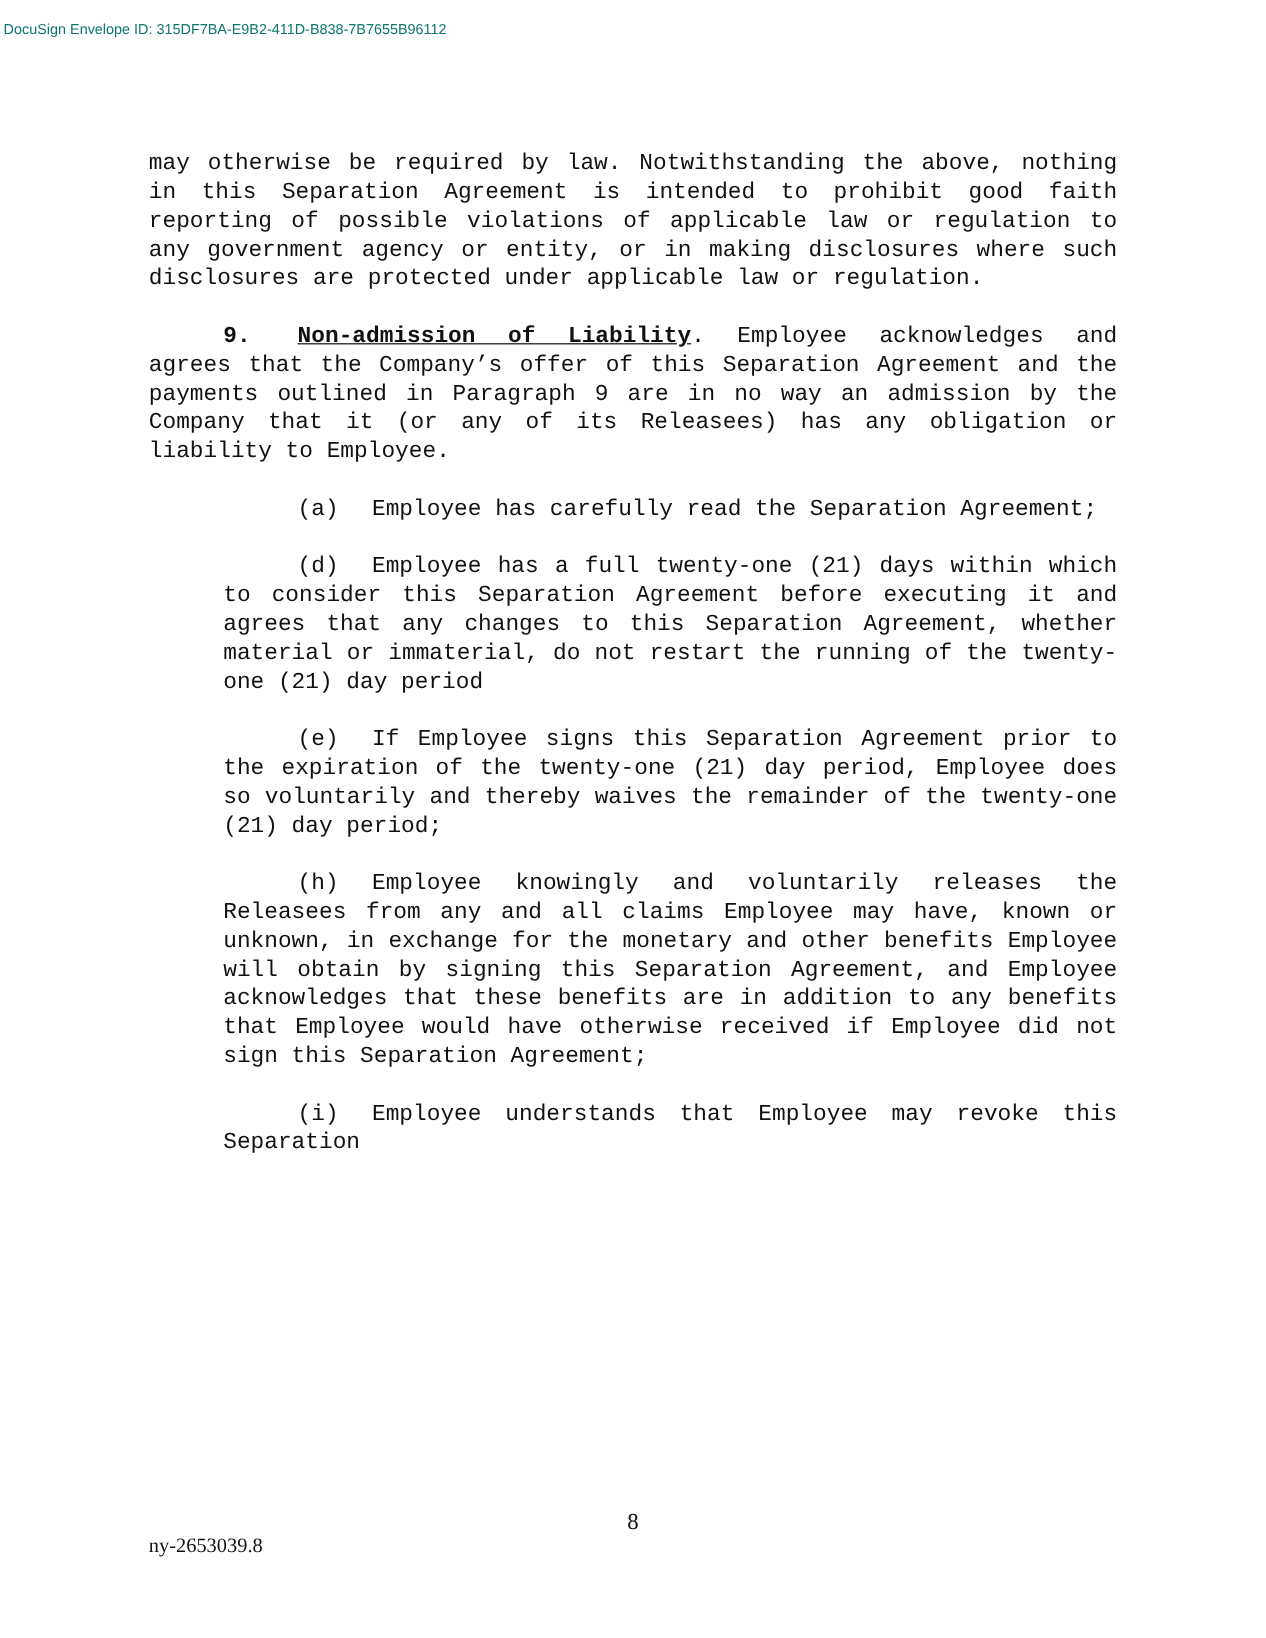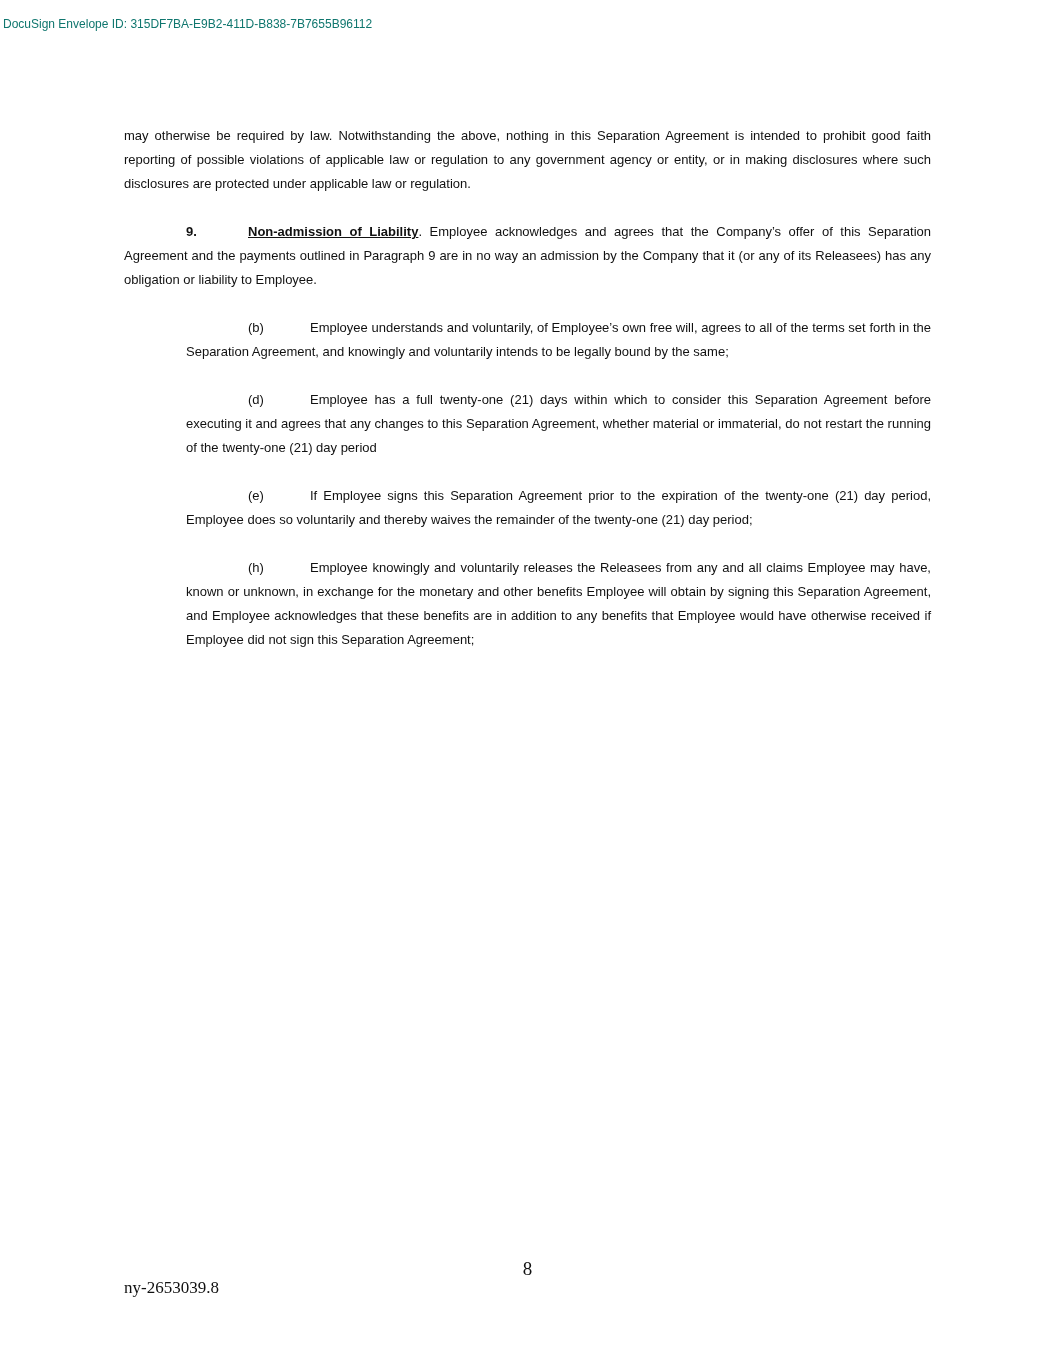--- a/index.html
+++ b/index.html
@@ -1,18 +1,18 @@
 <!DOCTYPE html>
 <html><head>
 <meta charset="utf-8">
 <style>
   html, body { margin: 0; padding: 0; background: #ffffff; }
   body { width: 1055px; height: 1365px; position: relative; overflow: hidden; color: #111; }
   .envelope { position: absolute; left: 3px; top: 17px; font-family: "Liberation Sans", sans-serif; font-size: 12px; color: #0f766e; }
-  .page { position: absolute; left: 124px; top: 124px; width: 807px; font-family: Liberation Sans, sans-serif; font-size: 13px; line-height: 24px; }
+  .page { position: absolute; left: 124px; top: 124px; width: 807px; font-family: Liberation Mono, monospace; font-size: 19px; line-height: 24px; }
   .p { text-align: justify; margin: 0 0 24px 0; }
   .sec-num { display: inline-block; width: 62px; font-weight: bold; padding-left: 62px; }
   .sec-num10 { width: 68px; }
   .heading { font-weight: bold; text-decoration: underline; }
   .items { margin-left: 62px; }
   .item { text-align: justify; margin: 0 0 24px 0; text-indent: 62px; }
   .item-label { display: inline-block; width: 62px; text-indent: 0; }
   .footer-page { position: absolute; top: 1258px; left: 0; width: 1055px; text-align: center; font-family: "Liberation Serif", serif; font-size: 19px; }
   .footer-doc { position: absolute; left: 124px; top: 1278px; font-family: "Liberation Serif", serif; font-size: 17px; }
 </style>
@@ -23,21 +23,22 @@
 
 <div class="page">
   <p class="p">may otherwise be required by law.  Notwithstanding the above, nothing in this Separation Agreement is intended to prohibit good faith reporting of possible violations of applicable law or regulation to any government agency or entity, or in making disclosures where such disclosures are protected under applicable law or regulation.</p>
 
   <p class="p">
     <span class="sec-num">9.</span><span class="heading">Non-admission of Liability</span><span>.  Employee acknowledges and agrees that the Company’s offer of this Separation Agreement and the payments outlined in Paragraph 9 are in no way an admission by the Company that it (or any of its Releasees) has any obligation or liability to Employee.</span>
   </p>
 
 
   <div class="items">
-    <p class="item"><span class="item-label">(b)</span><span>Employee understands and voluntarily, of Employee’s own free will, agrees to all of the terms set forth in the Separation Agreement, and knowingly and voluntarily intends to be legally bound by the same;</span></p>
+    <p class="item"><span class="item-label">(a)</span><span>Employee has carefully read the Separation Agreement;</span></p>
     <p class="item"><span class="item-label">(d)</span><span>Employee has a full twenty-one (21) days within which to consider this Separation Agreement before executing it and agrees that any changes to this Separation Agreement, whether material or immaterial, do not restart the running of the twenty-one (21) day period</span></p>
     <p class="item"><span class="item-label">(e)</span><span>If Employee signs this Separation Agreement prior to the expiration of the twenty-one (21) day period, Employee does so voluntarily and thereby waives the remainder of the twenty-one (21) day period;</span></p>
     <p class="item"><span class="item-label">(h)</span><span>Employee knowingly and voluntarily releases the Releasees from any and all claims Employee may have, known or unknown, in exchange for the monetary and other benefits Employee will obtain by signing this Separation Agreement, and Employee acknowledges that these benefits are in addition to any benefits that Employee would have otherwise received if Employee did not sign this Separation Agreement;</span></p>
+    <p class="item" style="text-align-last: justify;"><span class="item-label">(i)</span><span>Employee understands that Employee may revoke this Separation</span></p>
   </div>
 </div>
 
 <div class="footer-page">8</div>
 <div class="footer-doc">ny-2653039.8</div>
 
 </body></html>

